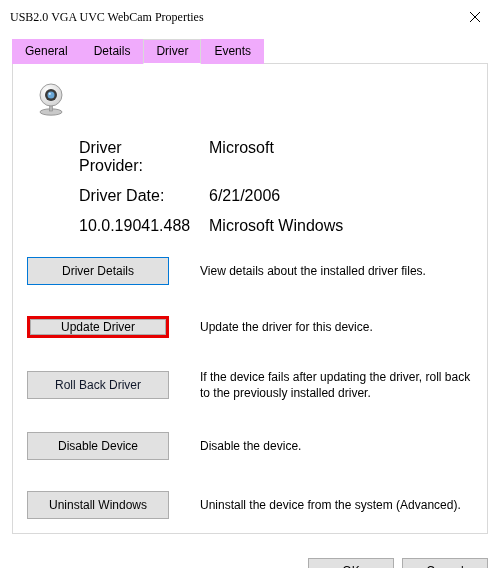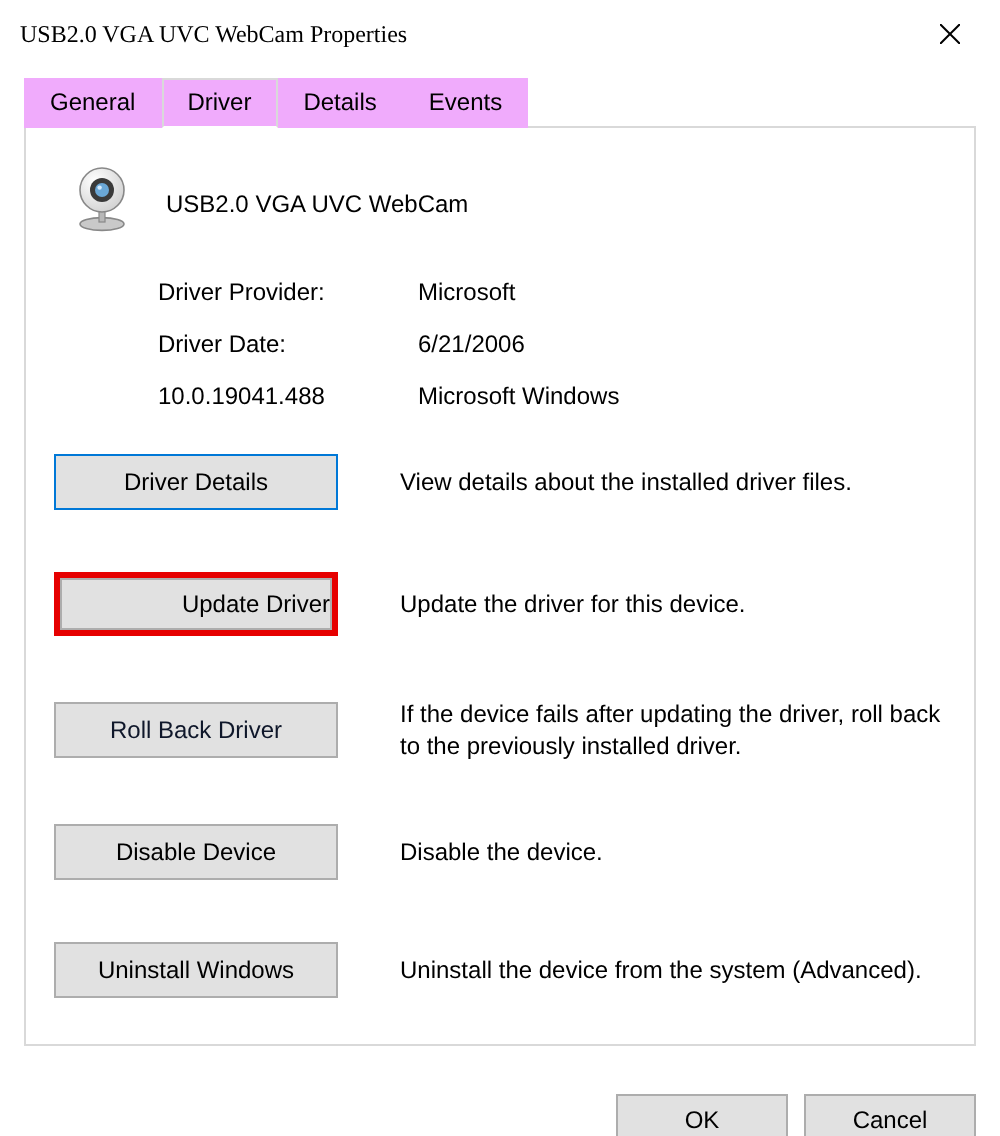--- a/index.html
+++ b/index.html
@@ -70,21 +70,21 @@
   }
   .webcam-icon svg { width: 36px; height: 36px; }
   .device-name { font-size: 12px; }
   .info-grid {
     padding-left: 52px;
     display: grid;
     grid-template-columns: 110px auto;
     row-gap: 12px;
     column-gap: 20px;
     margin-bottom: 22px;
-    font-size: 12px;
+    font-size: 16px;
   }
   .actions {
     display: grid;
     grid-template-columns: 142px auto;
     row-gap: 14px;
     column-gap: 18px;
     align-items: center;
     font-size: 12px;
     gap: 31px;
   }
@@ -108,22 +108,21 @@
     border-color: #0078d7;
   }
   .highlight-wrap {
     border: 3px solid #e60000;
     padding: 0;
     display: inline-block;
     width: 142px;
   }
   .highlight-wrap .wbtn {
     width: 100%;
-    height: 26px;
-    text-align: right;
+    height: 16px;
   }
   .dialog-buttons {
     display: flex;
     justify-content: flex-end;
     gap: 8px;
     padding: 12px 12px 12px 0;
   }
   .dialog-buttons .wbtn {
     width: 86px;
     height: 26px;
@@ -138,22 +137,22 @@
     <svg viewBox="0 0 10 10">
       <line x1="0" y1="0" x2="10" y2="10" stroke="#000" stroke-width="1"></line>
       <line x1="10" y1="0" x2="0" y2="10" stroke="#000" stroke-width="1"></line>
     </svg>
   </div>
 </div>
 
 <div class="client">
   <div class="tabstrip">
     <div class="tab">General</div>
+    <div class="tab">Details</div>
     <div class="tab active">Driver</div>
-    <div class="tab">Details</div>
     <div class="tab">Events</div>
   </div>
 
   <div class="tabpanel">
 
     <div class="device-header">
       <span class="webcam-icon">
         <svg viewBox="0 0 36 36">
           <ellipse cx="18" cy="30" rx="11" ry="3.2" fill="#c9c9c9" stroke="#888" stroke-width="0.8"></ellipse>
           <rect x="16.5" y="22" width="3" height="7" fill="#b8b8b8" stroke="#888" stroke-width="0.6"></rect>
@@ -162,21 +161,20 @@
             <radialGradient id="g1" cx="0.35" cy="0.3" r="0.8">
               <stop offset="0%" stop-color="#ffffff"></stop>
               <stop offset="100%" stop-color="#cfcfcf"></stop>
             </radialGradient>
           </defs>
           <circle cx="18" cy="13" r="6" fill="#3a3a3a"></circle>
           <circle cx="18" cy="13" r="3.5" fill="#6aa7d6"></circle>
           <circle cx="16.8" cy="11.8" r="1.1" fill="#d6ecff"></circle>
         </svg>
       </span>
-      <div class="device-name">USB2.0 VGA UVC WebCam</div>
     </div>
 
     <div class="info-grid">
       <div>Driver Provider:</div>
       <div>Microsoft</div>
       <div>Driver Date:</div>
       <div>6/21/2006</div>
       <div>10.0.19041.488</div>
       <div>Microsoft Windows</div>
     </div>

